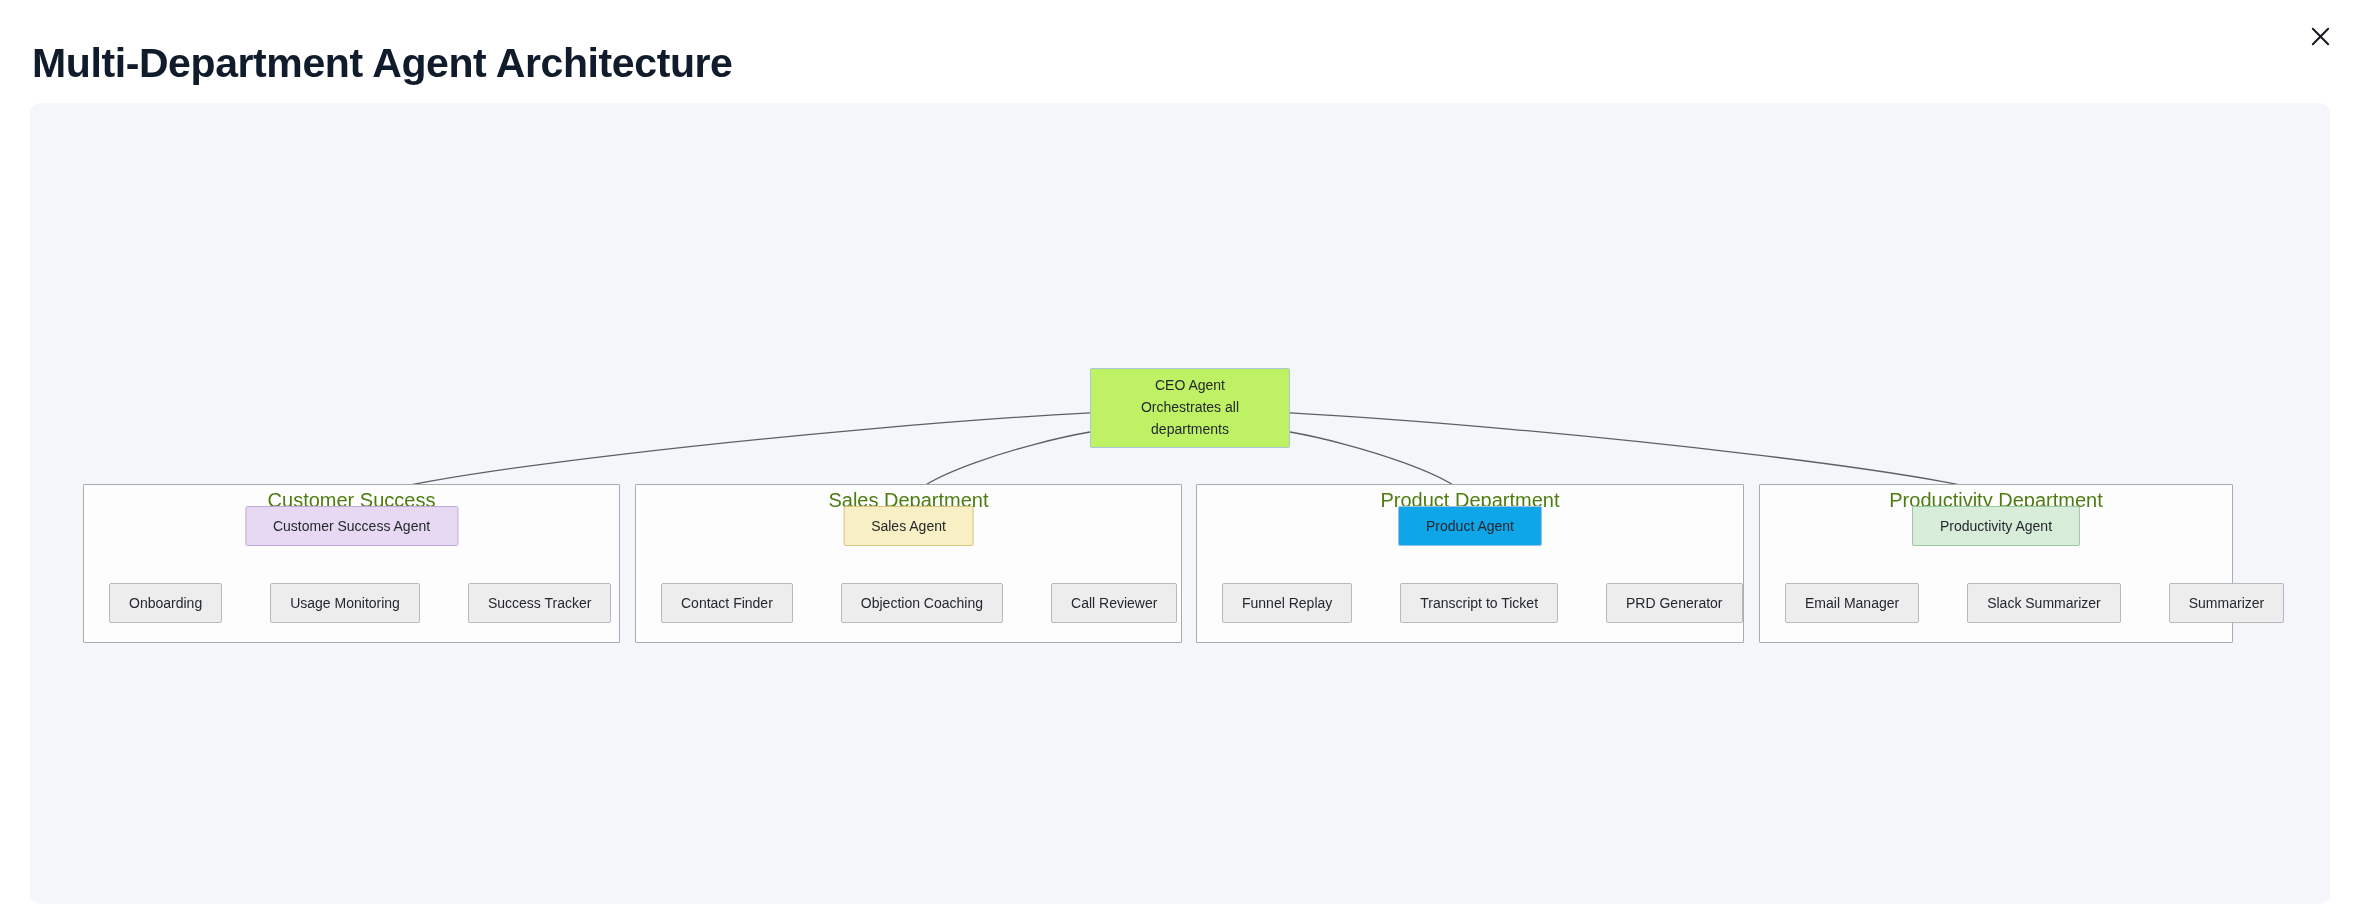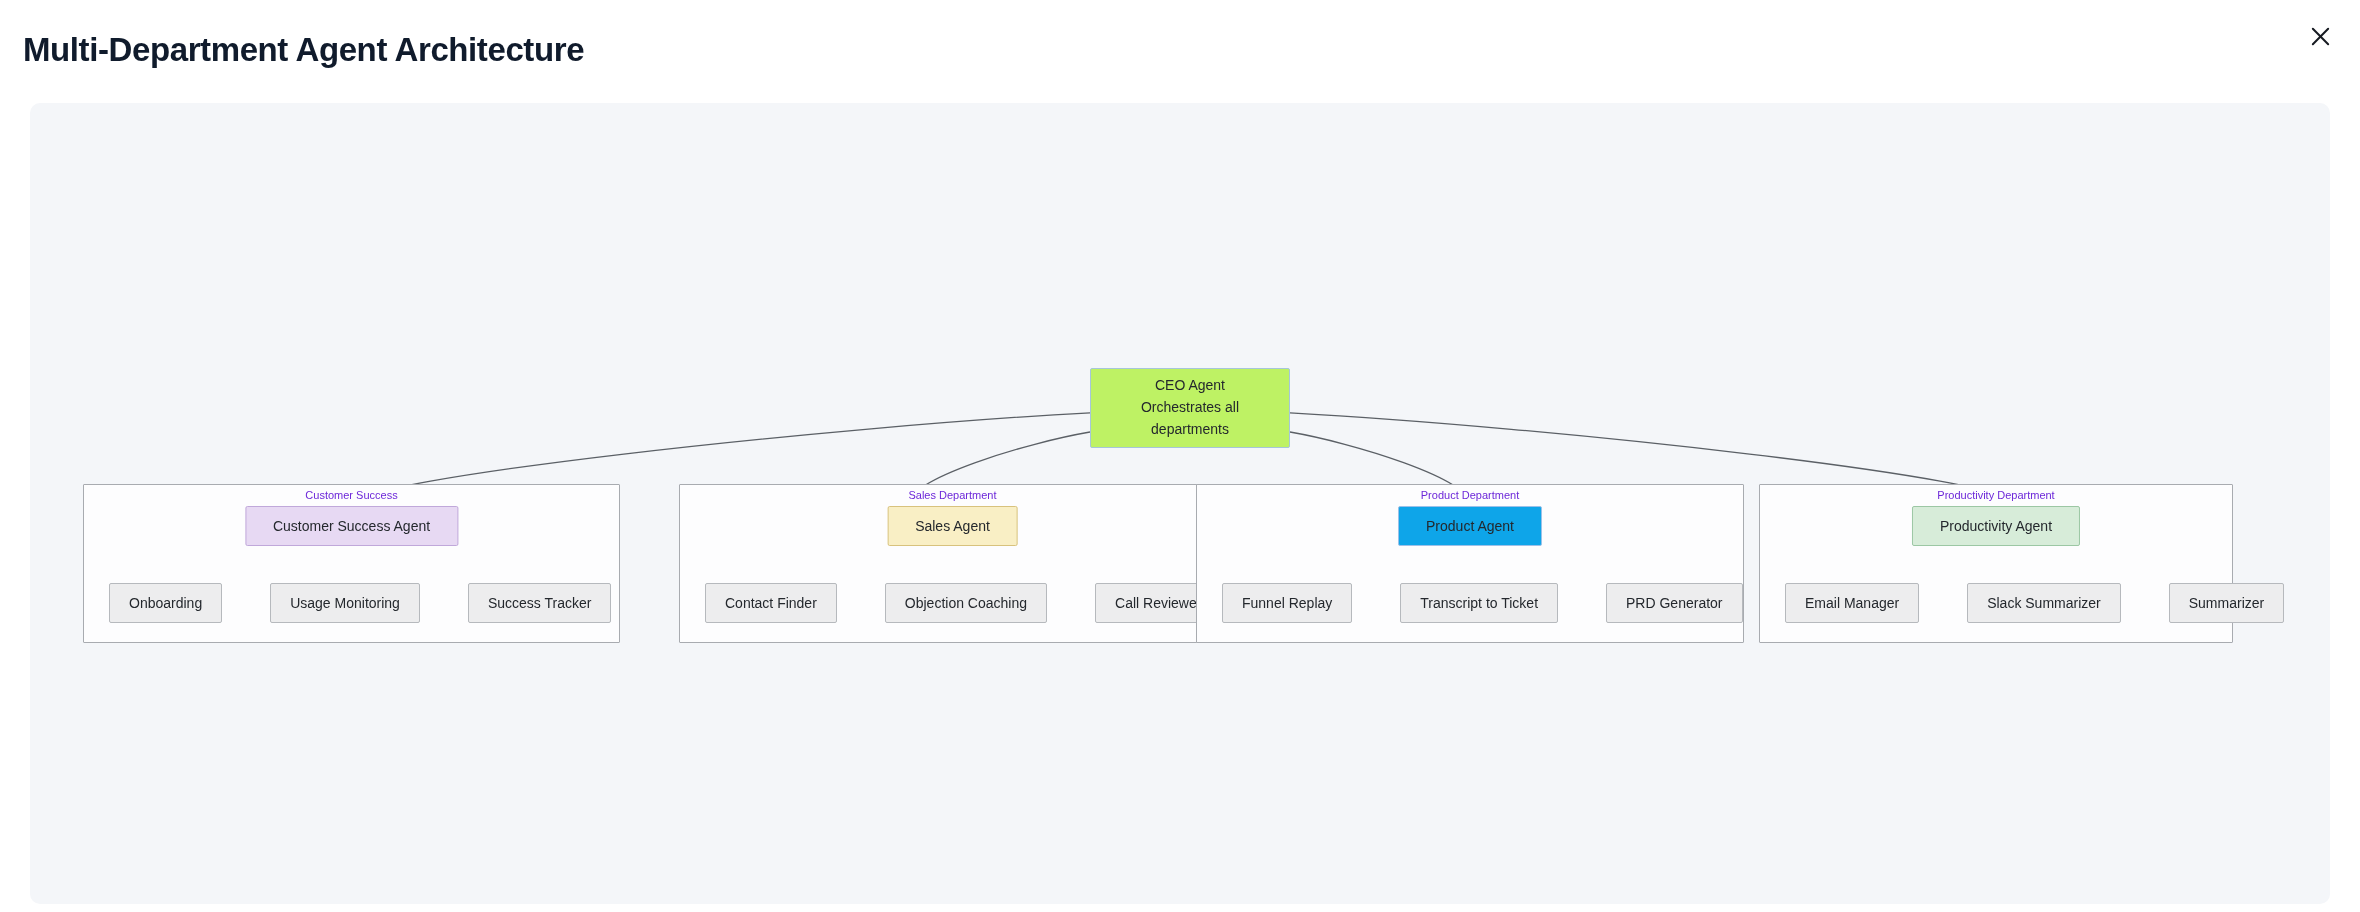--- a/index.html
+++ b/index.html
@@ -3,22 +3,22 @@
 <meta charset="utf-8">
 <style>
   html,body{margin:0;padding:0;}
   body{
     width:2360px;height:912px;position:relative;overflow:hidden;
     background:#ffffff;font-family:"Liberation Sans",sans-serif;
     -webkit-font-smoothing:antialiased;
   }
   
   .page-title{
-    position:absolute;left:20px;top:28px;margin:3px;
-    font-size:33px;font-weight:700;color:#101b2c;letter-spacing:-0.4px;
+    position:absolute;left:20px;top:28px;margin:12px;
+    font-size:41px;font-weight:700;color:#101b2c;letter-spacing:-0.4px;
   }
   .close-btn{
     position:absolute;right:22px;top:18px;width:36px;height:36px;
     background:none;border:none;padding:4px;cursor:pointer;
     display:flex;align-items:center;justify-content:center;
   }
   .close-btn svg{display:block;}
   
   .canvas{
     position:absolute;left:30px;top:103px;width:2300px;height:801px;
@@ -36,26 +36,26 @@
   .ceo-node{
     left:1060px;top:265px;width:200px;height:80px;
     flex-direction:column;line-height:1.55;
     background:#daeefb;border-color:#a6c6da;
   }
   .cluster{
     position:absolute;top:381px;height:159px;box-sizing:border-box;
     background:#fdfdfe;border:1px solid #a8abb0;border-radius:1px;
   }
   .cluster-0{left:53px;width:537px;}
-  .cluster-1{left:605px;width:547px;margin-left:44px;}
+  .cluster-1{left:605px;width:547px;}
   .cluster-2{left:1166px;width:548px;}
   .cluster-3{left:1729px;width:474px;}
   .cluster-label{
     position:absolute;top:4px;left:0;right:0;text-align:center;
-    font-size:11px;color:#6d28d9;
+    font-size:20px;color:#4d7c0f;
   }
   .agent-node{
     top:21px;left:50%;transform:translateX(-50%);
     height:40px;padding:0 27px;white-space:nowrap;
   }
   .children-row{
     position:absolute;left:25px;right:25px;bottom:19px;
     display:flex;justify-content:space-between;gap:48px;
   }
   .child-node{

